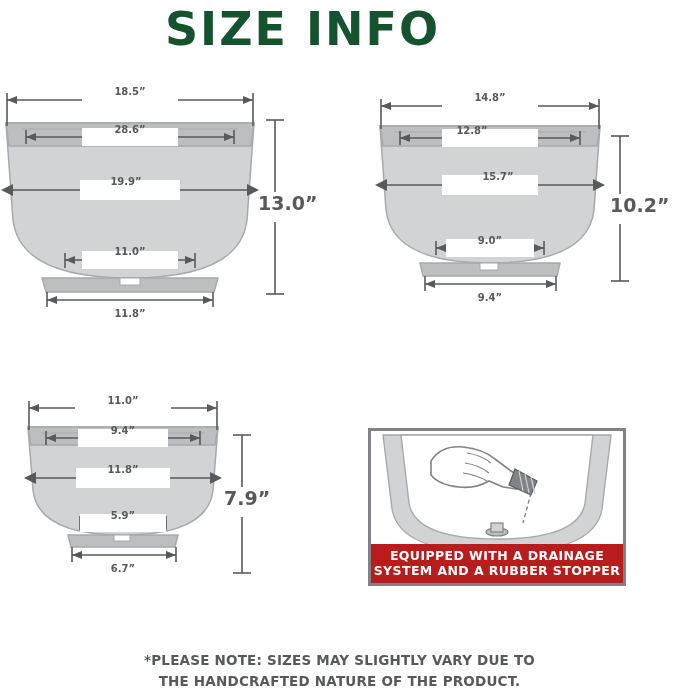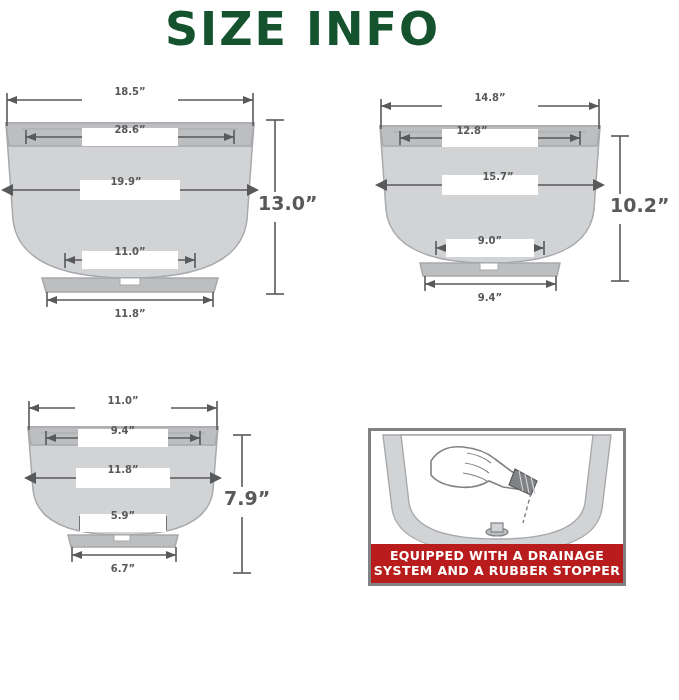--- a/index.html
+++ b/index.html
@@ -291,14 +291,18 @@
 
         <path d="M160,62 L152,92" stroke="#808285" stroke-width="1.4" fill="none" stroke-dasharray="4 3"></path>
       </g>
     </svg>
     <div class="callout-label">
       <span>EQUIPPED WITH A DRAINAGE</span><br>
       <span>SYSTEM AND A RUBBER STOPPER</span>
     </div>
   </div>
 
+  <div class="note">
+    <div>*PLEASE NOTE: SIZES MAY SLIGHTLY VARY DUE TO</div>
+    <div>THE HANDCRAFTED NATURE OF THE PRODUCT.</div>
+  </div>
 
 </div>
 
 </body></html>

